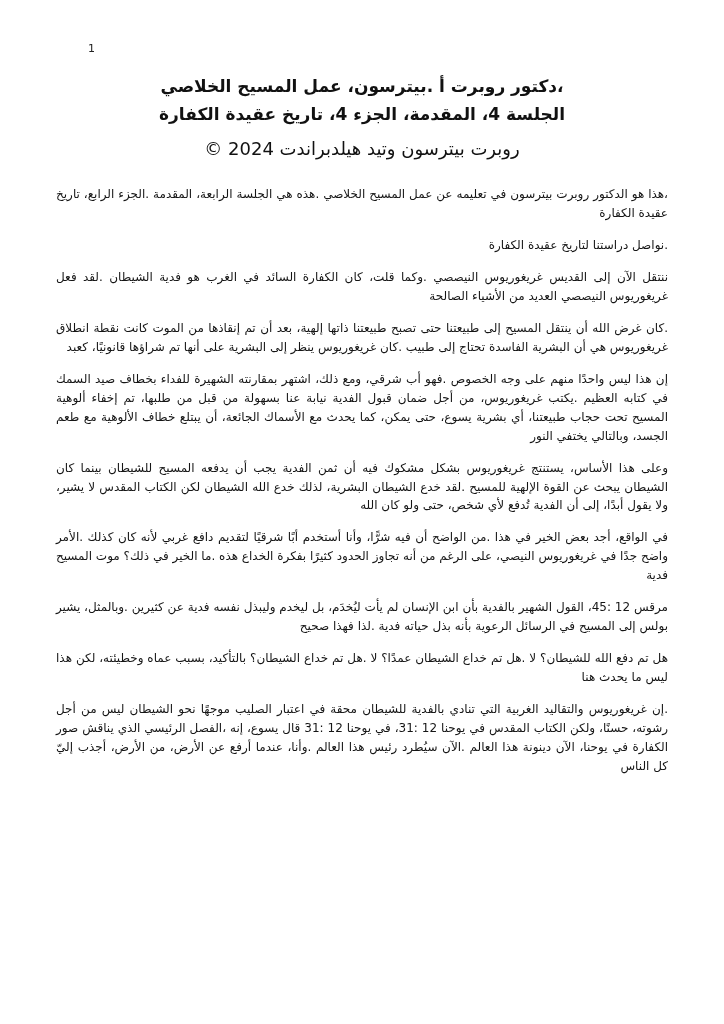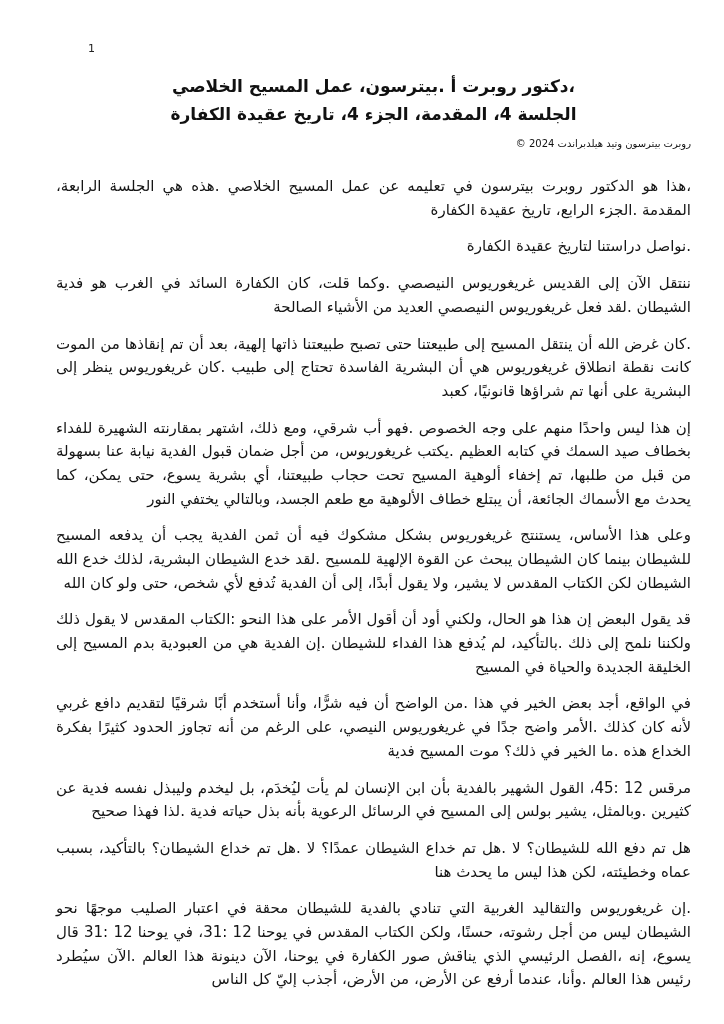--- a/index.html
+++ b/index.html
@@ -16,36 +16,36 @@
   .page-number {
     position: absolute;
     top: 42px;
     left: 88px;
     font-size: 11px;
     color: #222222;
     direction: ltr;
   }
   .content {
     direction: rtl;
-    padding: 72px 33px 0 56px;
+    padding: 72px 56px 0 56px;
   }
   .doc-title {
     text-align: center;
     font-weight: bold;
     font-size: 17px;
     line-height: 1.65;
     margin-bottom: 10px;
   }
   .copyright {
-    text-align: right;
-    font-size: 10px;
+    text-align: center;
+    font-size: 18px;
     margin-bottom: 26px;
   }
   .body-text p {
-    font-size: 15px;
+    font-size: 12px;
     line-height: 1.58;
     text-align: justify;
     margin-bottom: 13px;
     color: #151515;
   }
 </style>
 </head>
 <body>
 
 <div class="page">
@@ -61,21 +61,20 @@
 
     <div class="copyright">روبرت بيترسون وتيد هيلدبراندت 2024 ©</div>
 
     <div class="body-text">
       <p>،هذا هو الدكتور روبرت بيترسون في تعليمه عن عمل المسيح الخلاصي .هذه هي الجلسة الرابعة، المقدمة .الجزء الرابع، تاريخ عقيدة الكفارة</p>
       <p>.نواصل دراستنا لتاريخ عقيدة الكفارة</p>
       <p>ننتقل الآن إلى القديس غريغوريوس النيصصي .وكما قلت، كان الكفارة السائد في الغرب هو فدية الشيطان .لقد فعل غريغوريوس النيصصي العديد من الأشياء الصالحة</p>
       <p>.كان غرض الله أن ينتقل المسيح إلى طبيعتنا حتى تصبح طبيعتنا ذاتها إلهية، بعد أن تم إنقاذها من الموت كانت نقطة انطلاق غريغوريوس هي أن البشرية الفاسدة تحتاج إلى طبيب .كان غريغوريوس ينظر إلى البشرية على أنها تم شراؤها قانونيًا، كعبد</p>
       <p>إن هذا ليس واحدًا منهم على وجه الخصوص .فهو أب شرقي، ومع ذلك، اشتهر بمقارنته الشهيرة للفداء بخطاف صيد السمك في كتابه العظيم .يكتب غريغوريوس، من أجل ضمان قبول الفدية نيابة عنا بسهولة من قبل من طلبها، تم إخفاء ألوهية المسيح تحت حجاب طبيعتنا، أي بشرية يسوع، حتى يمكن، كما يحدث مع الأسماك الجائعة، أن يبتلع خطاف الألوهية مع طعم الجسد، وبالتالي يختفي النور</p>
       <p>وعلى هذا الأساس، يستنتج غريغوريوس بشكل مشكوك فيه أن ثمن الفدية يجب أن يدفعه المسيح للشيطان بينما كان الشيطان يبحث عن القوة الإلهية للمسيح .لقد خدع الشيطان البشرية، لذلك خدع الله الشيطان لكن الكتاب المقدس لا يشير، ولا يقول أبدًا، إلى أن الفدية تُدفع لأي شخص، حتى ولو كان الله</p>
-      <p>قد يقول البعض إن هذا هو الحال، ولكني أود أن أقول الأمر على هذا النحو :الكتاب المقدس لا يقول ذلك ولكننا نلمح إلى ذلك .بالتأكيد، لم يُدفع هذا الفداء للشيطان .إن الفدية هي من العبودية بدم المسيح إلى الخليقة الجديدة والحياة في المسيح</p>
       <p>في الواقع، أجد بعض الخير في هذا .من الواضح أن فيه شرًّا، وأنا أستخدم أبًا شرقيًا لتقديم دافع غربي لأنه كان كذلك .الأمر واضح جدًا في غريغوريوس النيصي، على الرغم من أنه تجاوز الحدود كثيرًا بفكرة الخداع هذه .ما الخير في ذلك؟ موت المسيح فدية</p>
       <p>مرقس 12 :45، القول الشهير بالفدية بأن ابن الإنسان لم يأت ليُخدَم، بل ليخدم وليبذل نفسه فدية عن كثيرين .وبالمثل، يشير بولس إلى المسيح في الرسائل الرعوية بأنه بذل حياته فدية .لذا فهذا صحيح</p>
       <p>هل تم دفع الله للشيطان؟ لا .هل تم خداع الشيطان عمدًا؟ لا .هل تم خداع الشيطان؟ بالتأكيد، بسبب عماه وخطيئته، لكن هذا ليس ما يحدث هنا</p>
       <p>.إن غريغوريوس والتقاليد الغربية التي تنادي بالفدية للشيطان محقة في اعتبار الصليب موجهًا نحو الشيطان ليس من أجل رشوته، حسنًا، ولكن الكتاب المقدس في يوحنا 12 :31، في يوحنا 12 :31 قال يسوع، إنه ،الفصل الرئيسي الذي يناقش صور الكفارة في يوحنا، الآن دينونة هذا العالم .الآن سيُطرد رئيس هذا العالم .وأنا، عندما أرفع عن الأرض، من الأرض، أجذب إليّ كل الناس</p>
     </div>
 
   </div>
 </div>
 
 </body></html>

